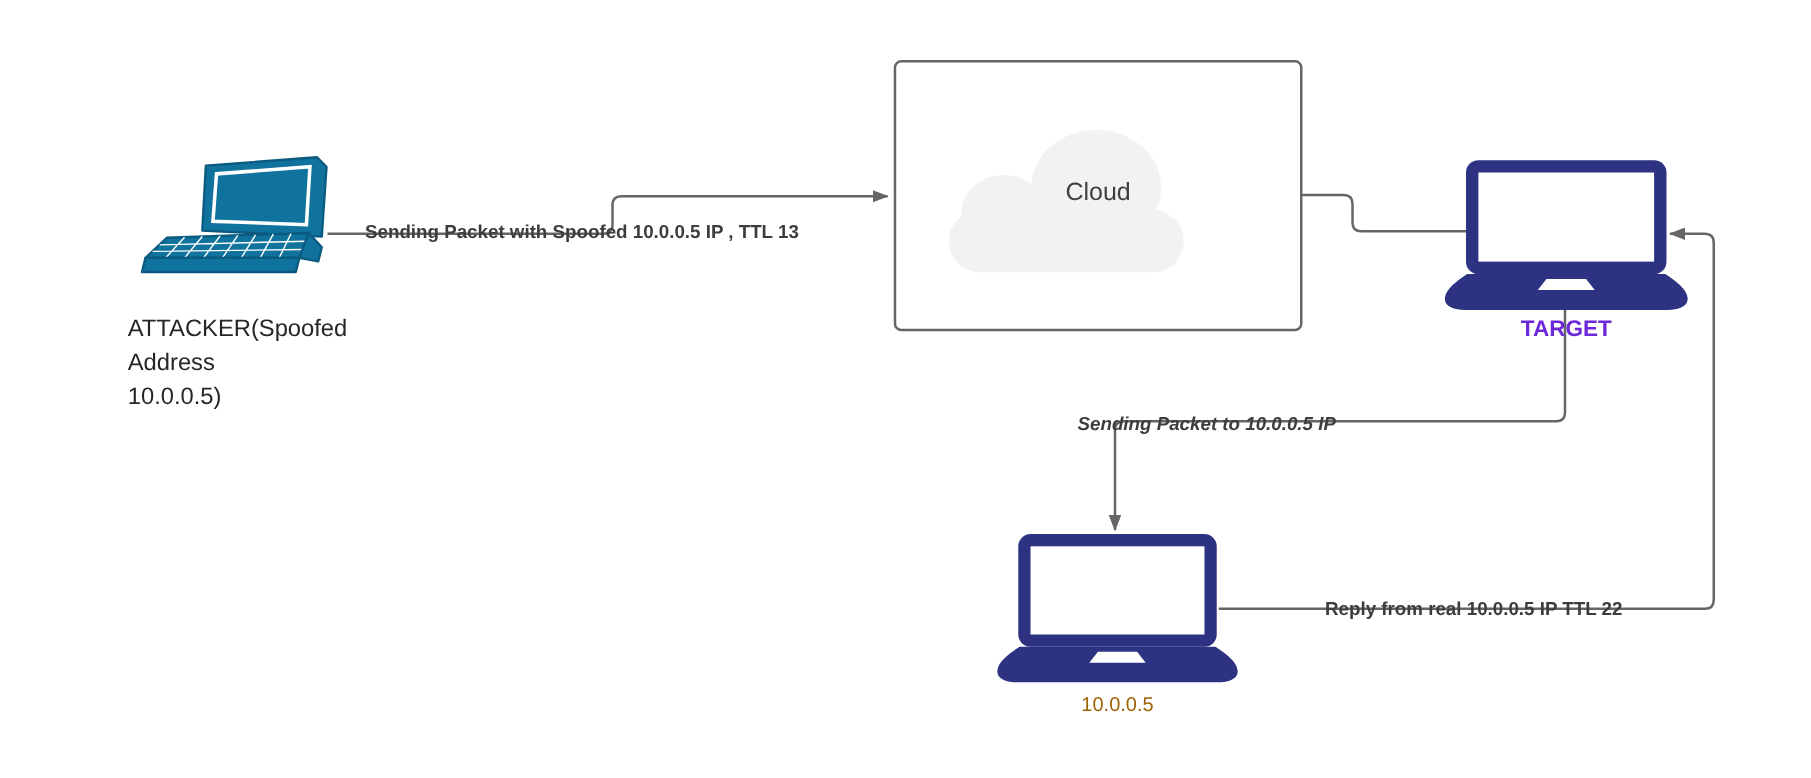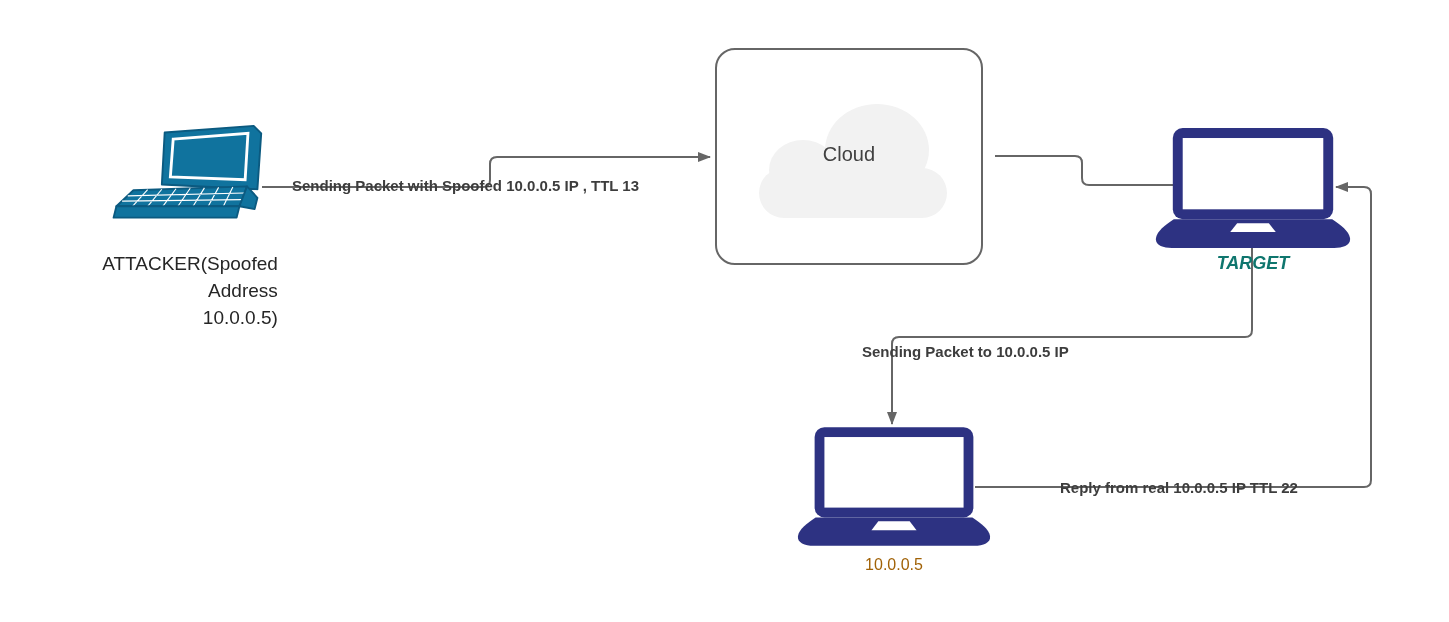--- a/index.html
+++ b/index.html
@@ -16,45 +16,45 @@
   .arrowhead { fill:var(--edge-stroke,#666666); }
 
   
   .navy { fill:var(--laptop-navy,#2d3282); }
   .teal { fill:var(--attacker-laptop,#10739e); stroke:var(--attacker-laptop-dark,#0b5a80); stroke-width:2; stroke-linejoin:round; }
   .teal-grid { stroke:#ffffff; stroke-width:1.2; fill:none; }
   .white-fill { fill:#ffffff; }
 
   
   #cloud-box {
-    left:715px; top:48px; width:268px; height:217px;
-    border:2.5px solid var(--box-border,#666666); border-radius:20px;
+    left:715px; top:48px; width:327px; height:217px;
+    border:2.5px solid var(--box-border,#666666); border-radius:6px;
     background:#ffffff; box-sizing:border-box;
   }
   #cloud-shape-svg { position:absolute; left:36px; top:48px; }
   .cloud-fill { fill:var(--cloud-fill,#f2f2f2); }
   #cloud-label {
     position:absolute; left:0; right:0; top:93px; text-align:center;
     font-size:20px; color:var(--cloud-text,#404040);
   }
 
   
   .node-label {
-    color:var(--node-label-text,#262626); text-align:right; white-space:pre-line;
+    color:var(--node-label-text,#262626); text-align:left; white-space:pre-line;
   }
   #attacker-label { left:190px; top:250px; transform:translateX(-50%); font-size:19px; line-height:27px; }
-  #target-label   { left:1253px; top:253px; transform:translateX(-50%); font-size:18px; font-weight:bold; font-style:italic; color:#0f766e; white-space:nowrap; }
+  #target-label   { left:1253px; top:253px; transform:translateX(-50%); font-size:18px; font-weight:bold; color:#6d28d9; white-space:nowrap; }
   #realhost-label { left:894px; top:556px; transform:translateX(-50%); font-size:16px; color:#a16207; white-space:nowrap; }
 
   .edge-label {
     position:absolute; font-size:15px; font-weight:bold;
     color:var(--edge-label-text,#3d3d3d); white-space:nowrap;
   }
   #edge1-label { left:292px;  top:177px; }
-  #edge3-label { left:862px;  top:343px; }
+  #edge3-label { left:862px;  top:331px;font-style:italic; }
   #edge4-label { left:1060px; top:479px; }
 </style>
 </head>
 <body>
 
 <div id="canvas">
 
   <svg id="edges" viewBox="0 0 1449 622">
     <defs>
       <marker id="arrow" markerWidth="13" markerHeight="10" refX="12" refY="5" orient="auto" markerUnits="userSpaceOnUse">

